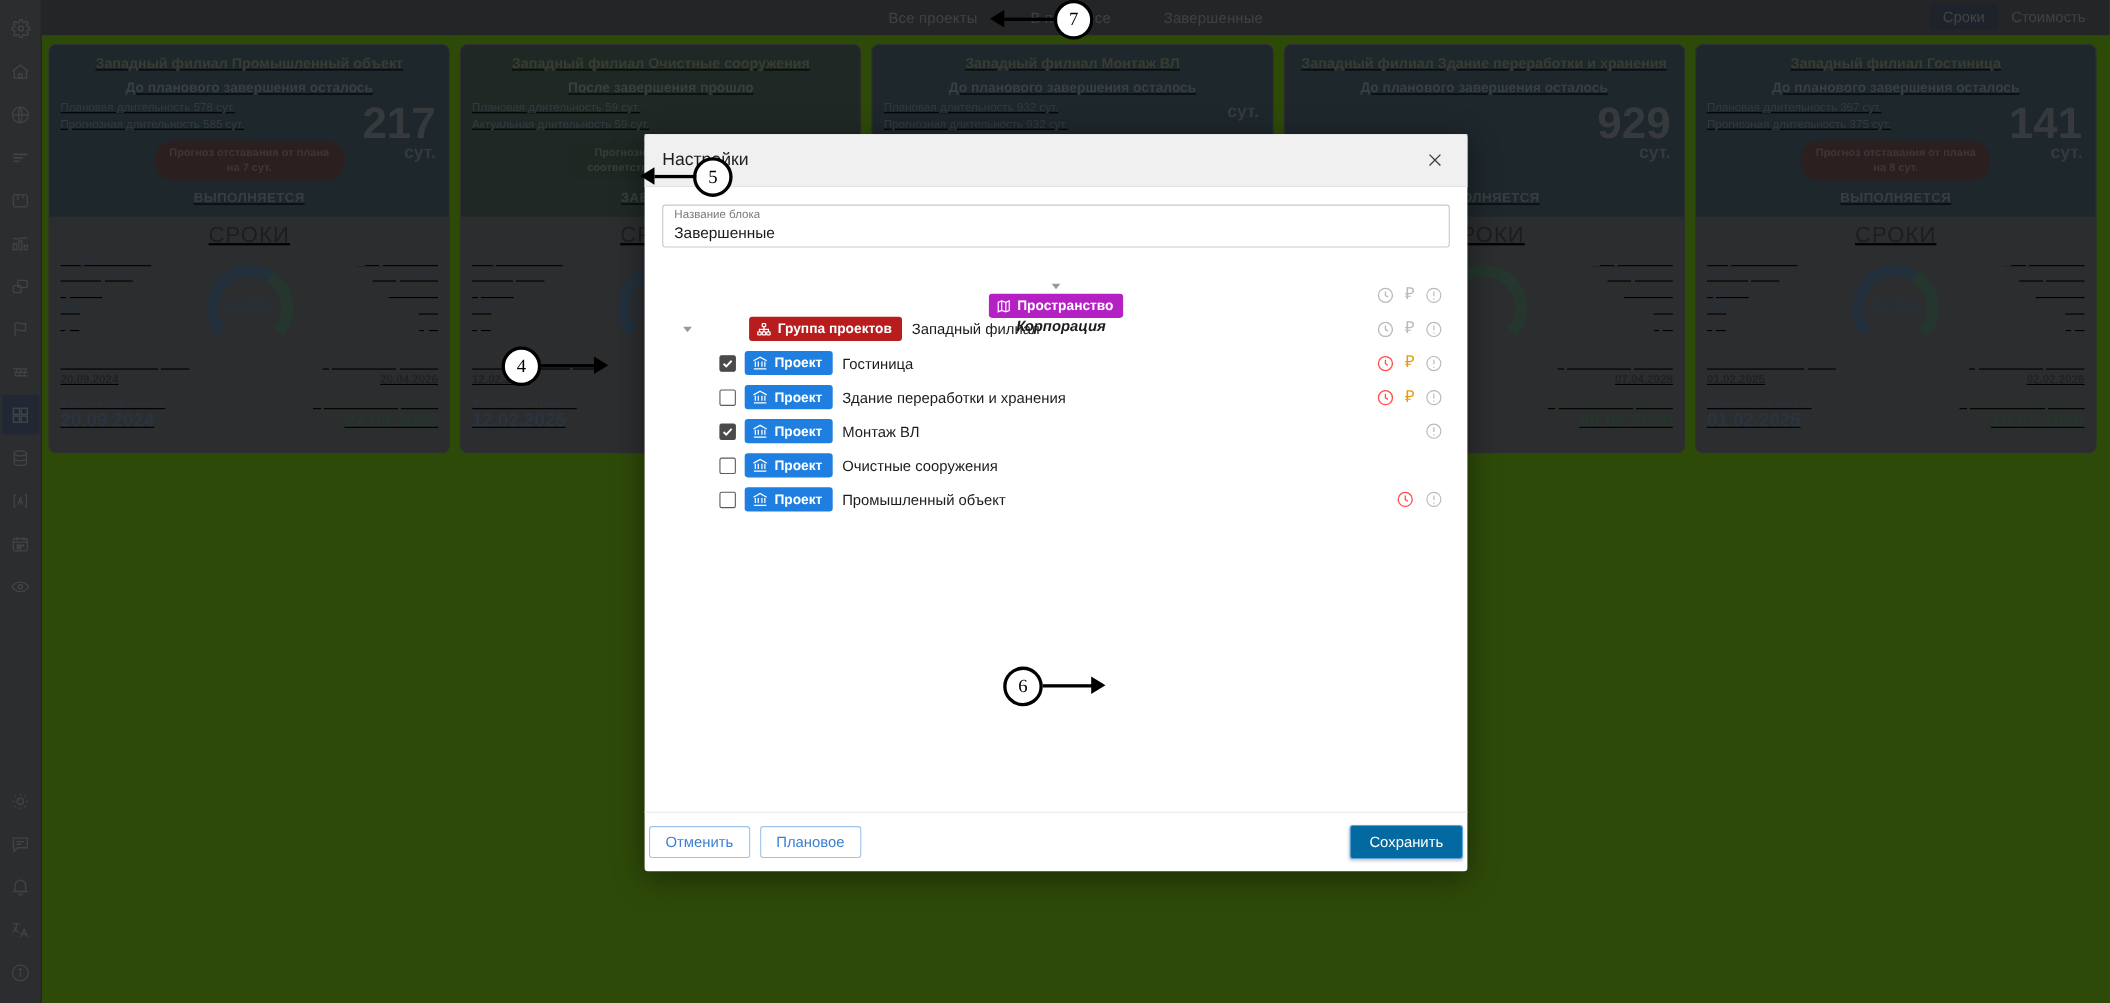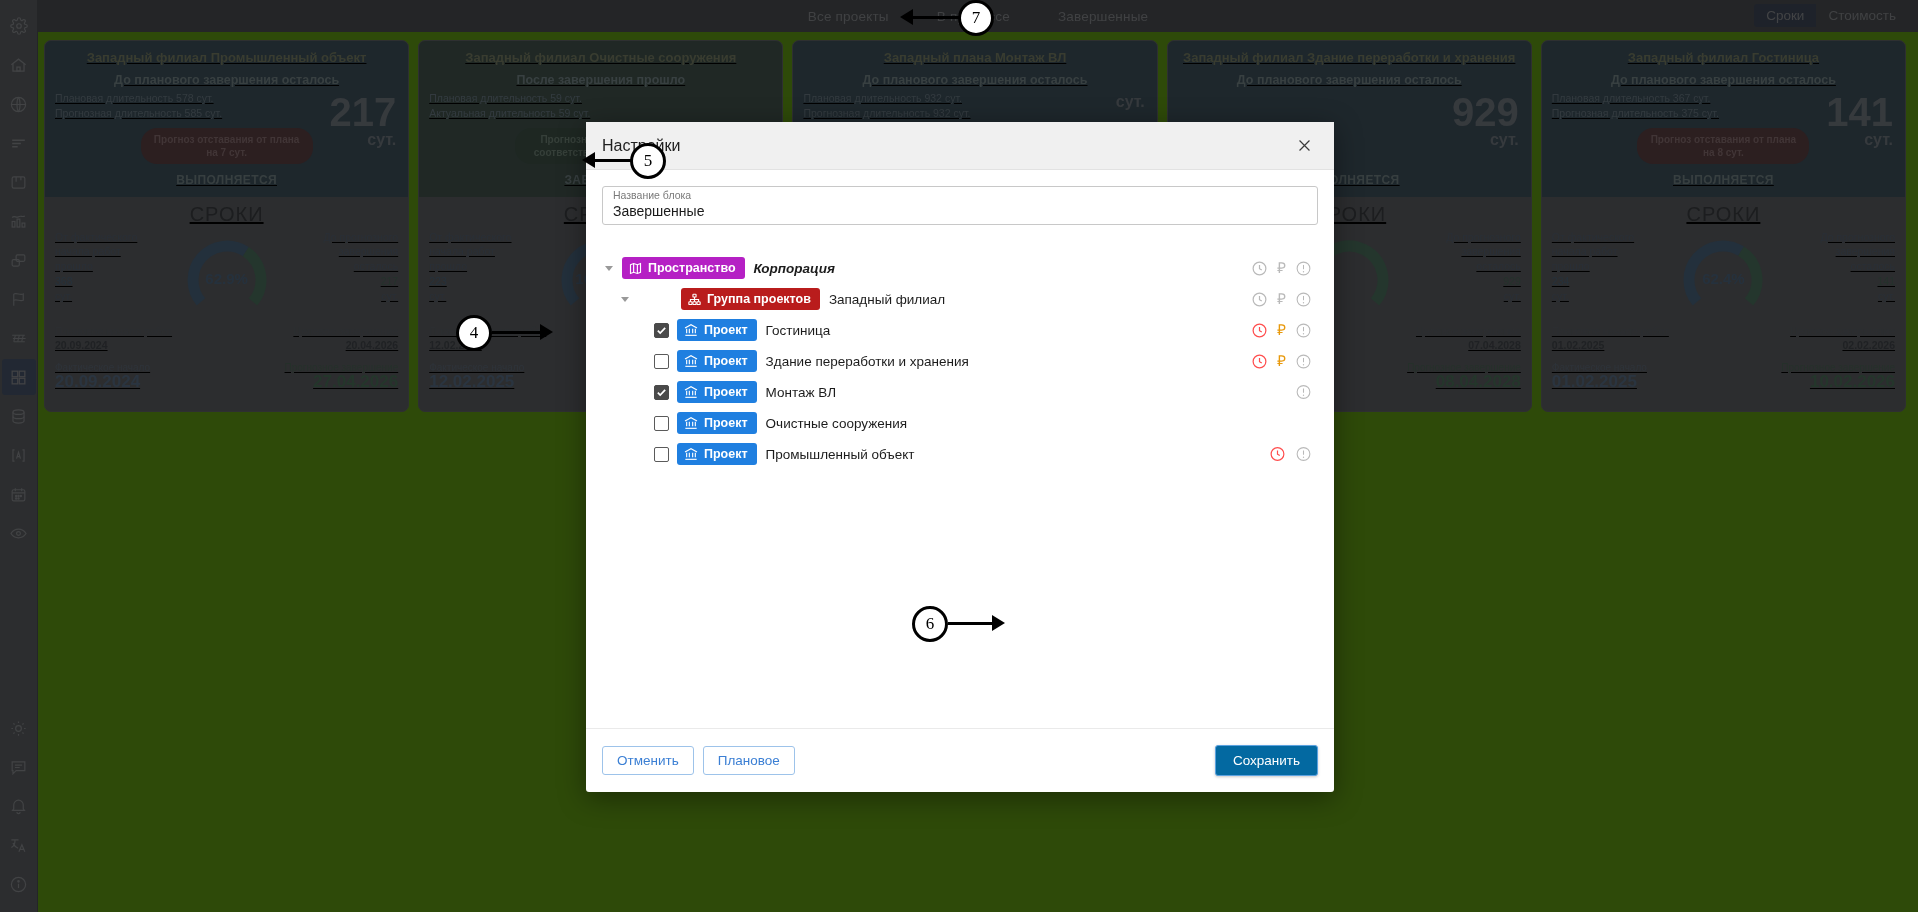--- a/index.html
+++ b/index.html
@@ -221,22 +221,22 @@
   .tlabel.bold { font-weight: bold; font-style: italic; }
   .ticons {
     position: absolute; right: 6px; top: 50%; transform: translateY(-50%);
     display: flex; align-items: center; gap: 9px; width: 66px; justify-content: flex-end;
   }
   .ticons svg { display: block; }
   .rub { font-size: 15px; line-height: 1; font-weight: 500; }
 
   
   #modal-foot {
-    height: 64px; border-top: 1px solid #eaeaea;
-    display: flex; align-items: center; padding: 0 16px;
+    height: 54px; border-top: 1px solid #eaeaea;
+    display: flex; align-items: center; padding: 0 4px;
     gap: 9px;
   }
   .btn {
     font-size: 13.5px; border-radius: 3px; padding: 6px 14px;
     border: 1px solid #9dc3ea; background: #fff; color: #3b7fd4;
   }
   .btn.primary {
     background: #0369a1; border-color: #5ba2e0; color: #fff;
     margin-left: auto; padding: 7px 17px;
     box-shadow: 0 1px 3px rgba(0,0,0,.22);
@@ -465,21 +465,21 @@
             <div class="d-col right">Целевое завершение<br><span class="val">12.04.2025</span></div>
           </div>
           <div class="big-dates">
             <div class="bd">Фактическое начало<span class="big">12.02.2025</span></div>
             <div class="bd right">Прогнозное завершение<span class="big">12.04.2025</span></div>
           </div>
         </div>
       </div>
       <div class="card">
         <div class="card-head">
-          <div class="card-title">Западный плана Монтаж ВЛ</div>
+          <div class="card-title">Западный филиал Монтаж ВЛ</div>
           <div class="card-sub">До планового завершения осталось</div>
           <div class="card-body-top"><div class="card-dur">Плановая длительность 932 сут.<br>Прогнозная длительность 932 сут.</div><div class="card-pill green">Прогнозное завершение соответствует с плановым</div><div class="card-big">
               <div class="num"></div>
               <div class="unit">сут.</div>
             </div></div>
           <div class="card-state">ВЫПОЛНЯЕТСЯ</div>
         </div>
         <div class="card-main">
           <div class="card-main-title">СРОКИ</div>
           <div class="gauge-row">
@@ -579,21 +579,21 @@
     </div>
   </div>
 
   <div id="modal-body">
     <div id="name-field">
       <div id="name-label">Название блока</div>
       <div id="name-value">Завершенные</div>
     </div>
 
     <div id="tree">
-        <div class="trow" style="padding-left: 0px;">
+        <div class="trow" style="padding-left: 0px; flex-direction: column;">
           <span class="caret">
             <svg width="10" height="10" viewBox="0 0 10 10">
               <path d="M1 3h8L5 8z" fill="#999"></path>
             </svg>
           </span>
           <span style="width:6px"></span>
           <span class="chip space">
             <span>
               <svg width="15" height="15" viewBox="0 0 24 24" fill="none" stroke="#fff" stroke-width="1.8">
                 <path d="M4 6l5-2 6 2 5-2v14l-5 2-6-2-5 2z"></path>

